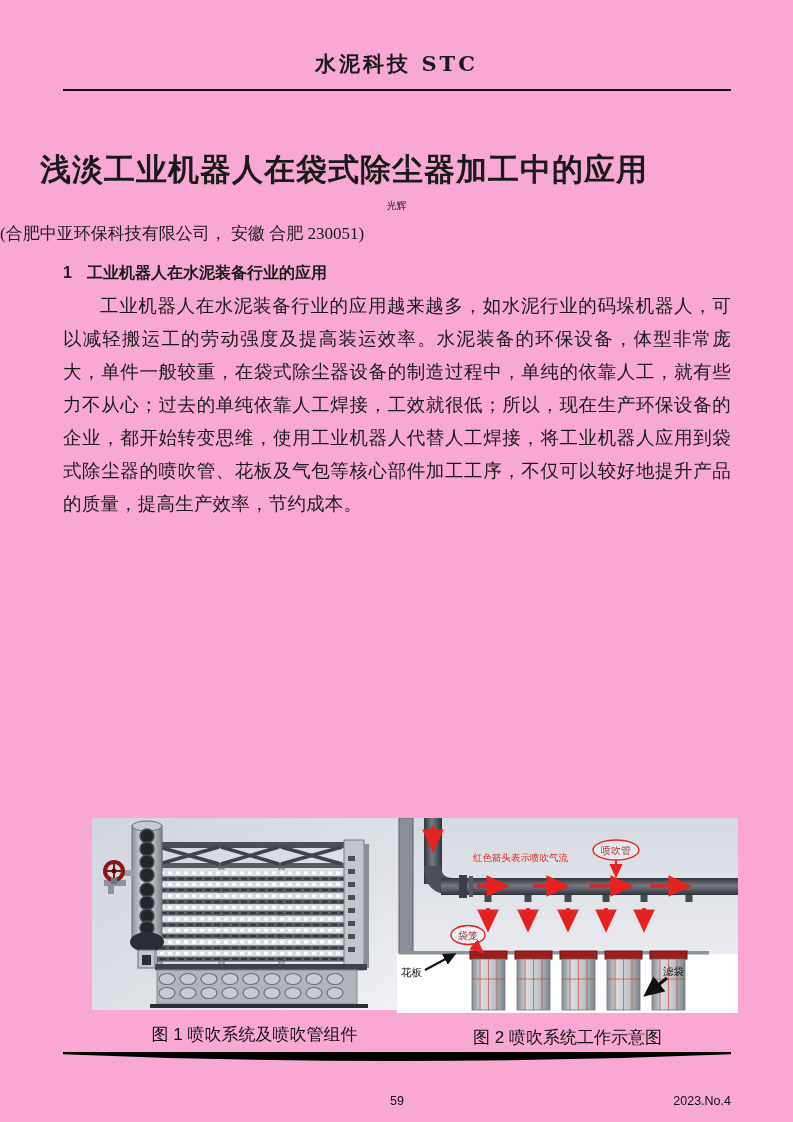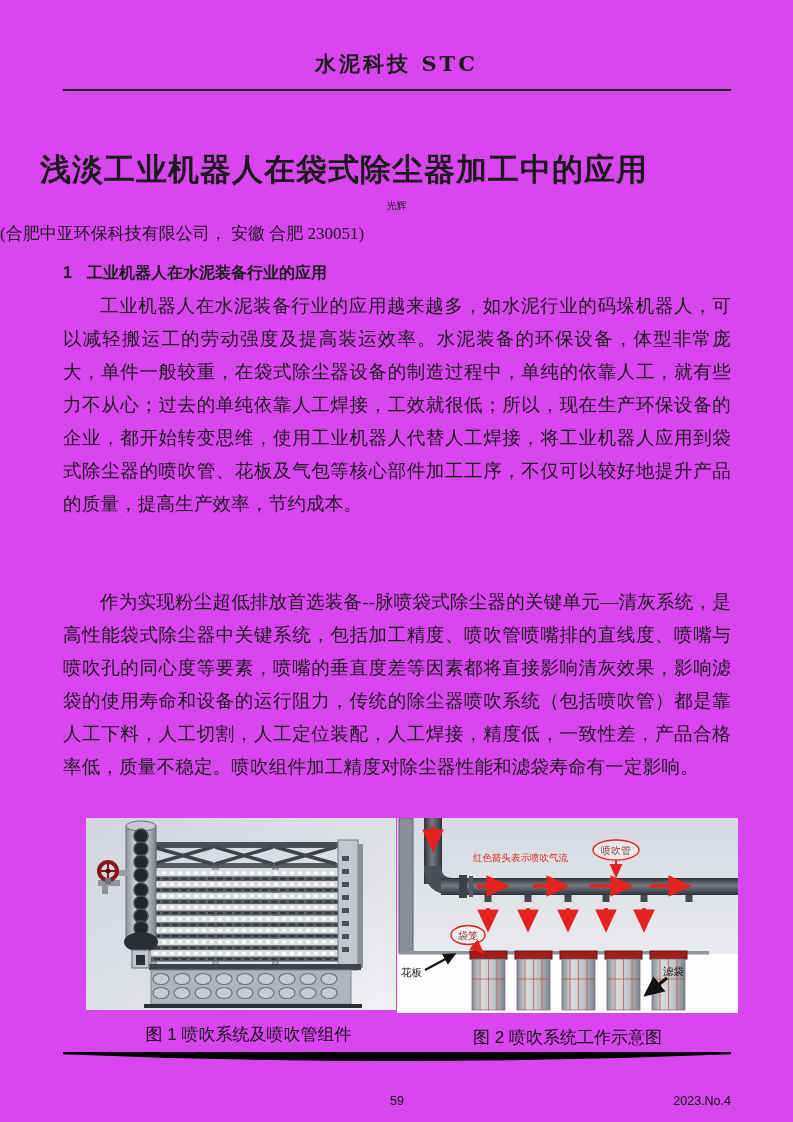--- a/index.html
+++ b/index.html
@@ -1,20 +1,20 @@
 <!DOCTYPE html>
 <html style="--arrow_red: #e42320; --valve_red: #8a1518; --cap_red: #a11d1d; --text_black: #1a1a1a;"><head>
 <meta charset="utf-8">
 <style>
   :root{
     --arrow_red:#e42320; --valve_red:#8a1518; --cap_red:#a11d1d; --text_black:#1a1a1a;
   }
   html,body{margin:0;padding:0;background:#888;}
   .page{
-    position:relative;width:793px;height:1122px;background:#d946ef;
+    position:relative;width:793px;height:1122px;background:#f9a8d4;
     margin:0 auto;overflow:hidden;
     font-family:"Liberation Serif","DejaVu Serif",serif;color:var(--text_black);
   }
   
   .journal-title{
     position:absolute;top:50px;left:0;width:793px;text-align:center;
     font-size:21px;font-weight:600;letter-spacing:3px;
     font-family:"DejaVu Serif","Liberation Serif",serif;
   }
   .header-rule{position:absolute;top:89px;left:63px;width:668px;height:2.4px;background:#111;}
@@ -37,21 +37,21 @@
   #sec2-heading{top:556px;}
   .body-par{
     position:absolute;left:63px;width:668px;margin:0;
     font-size:18.5px;line-height:33px;text-align:justify;text-indent:2em;
     letter-spacing:0.2px;
   }
   #par1{top:290px;}
   #par2{top:586px;}
   
   .figure{position:absolute;top:818px;margin:0;}
-  #figure-1{left:86px;width:325px;}
+  #figure-1{left:92px;width:325px;}
   #figure-2{left:397px;width:341px;}
   .figure svg{display:block;}
   .fig-caption{
     margin-top:13px;text-align:center;font-size:17px;color:#111;
     font-family:"Liberation Sans","DejaVu Sans",sans-serif;
   }
   
   .footer-divider{position:absolute;top:1052px;left:63px;width:668px;height:11px;}
   .footer-row{
     position:absolute;top:1062px;left:63px;width:668px;height:18px;
@@ -75,21 +75,20 @@
   <div class="journal-title">水泥科技 STC</div>
   <div class="header-rule"></div>
 
   <h1 class="article-title">浅淡工业机器人在袋式除尘器加工中的应用</h1>
   <div class="author-name">光辉</div>
   <div class="affiliation">(合肥中亚环保科技有限公司， 安徽  合肥  230051)</div>
 
   <h2 class="sec-heading" id="sec1-heading"><span class="num">1</span><span>工业机器人在水泥装备行业的应用</span></h2>
   <p class="body-par" id="par1">工业机器人在水泥装备行业的应用越来越多，如水泥行业的码垛机器人，可以减轻搬运工的劳动强度及提高装运效率。水泥装备的环保设备，体型非常庞大，单件一般较重，在袋式除尘器设备的制造过程中，单纯的依靠人工，就有些力不从心；过去的单纯依靠人工焊接，工效就很低；所以，现在生产环保设备的企业，都开始转变思维，使用工业机器人代替人工焊接，将工业机器人应用到袋式除尘器的喷吹管、花板及气包等核心部件加工工序，不仅可以较好地提升产品的质量，提高生产效率，节约成本。</p>
 
-  <p class="body-par" id="par2">作为实现粉尘超低排放首选装备--脉喷袋式除尘器的关键单元—清灰系统，是高性能袋式除尘器中关键系统，包括加工精度、喷吹管喷嘴排的直线度、喷嘴与喷吹孔的同心度等要素，喷嘴的垂直度差等因素都将直接影响清灰效果，影响滤袋的使用寿命和设备的运行阻力，传统的除尘器喷吹系统（包括喷吹管）都是靠人工下料，人工切割，人工定位装配，人工焊接，精度低，一致性差，产品合格率低，质量不稳定。喷吹组件加工精度对除尘器性能和滤袋寿命有一定影响。</p>
 
   <figure class="figure" id="figure-1">
     <svg width="310" height="192" viewBox="0 0 310 192">
       <defs>
         <linearGradient id="f1bg" x1="0" y1="0" x2="1" y2="1">
           <stop offset="0" stop-color="#d2d5dd"></stop>
             <stop offset="0.6" stop-color="#dfe1e7"></stop>
             <stop offset="1" stop-color="#f0f1f4"></stop>
         </linearGradient>
         <linearGradient id="tankg" x1="0" y1="0" x2="1" y2="0">

